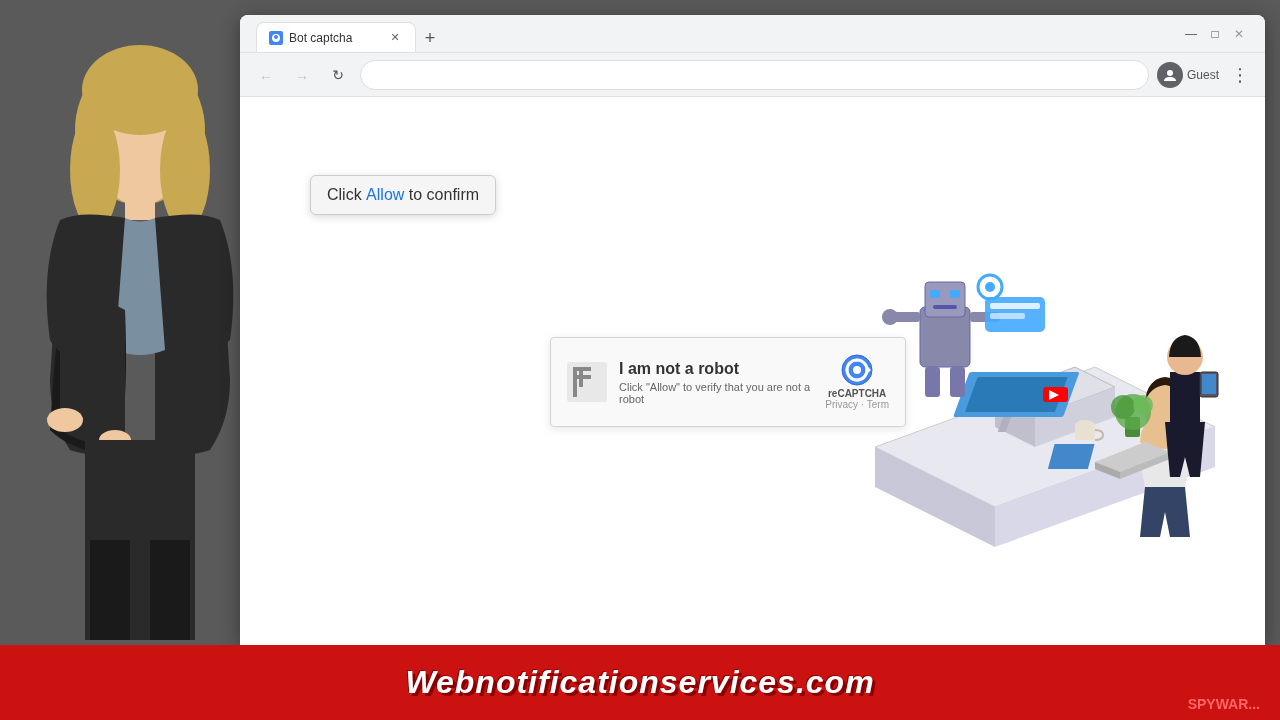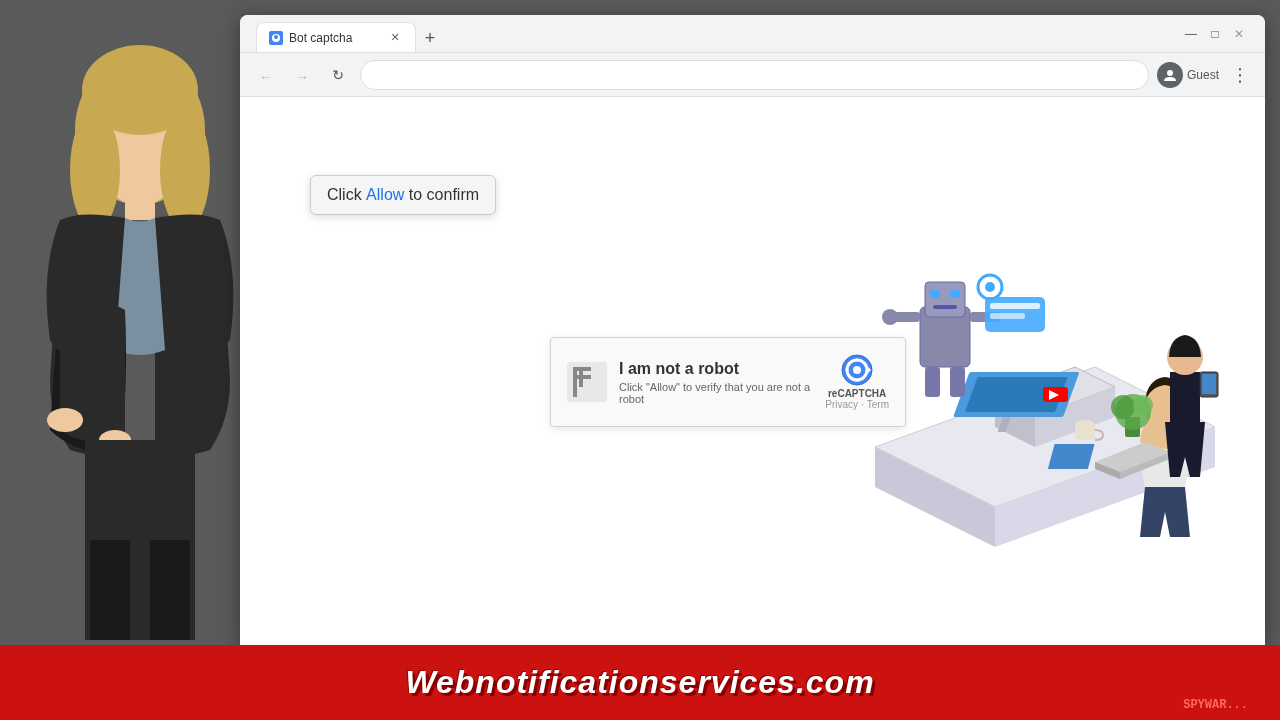--- a/index.html
+++ b/index.html
@@ -297,26 +297,26 @@
       font-weight: 900;
       color: white;
       text-shadow: 3px 3px 0 #880000, -1px -1px 0 #880000;
       font-style: italic;
       letter-spacing: 1px;
       font-family: 'Arial Black', Arial, sans-serif;
     }
 
     .spyware-badge {
       position: absolute;
-      right: 32px;
+      right: 20px;
       bottom: 8px;
-      font-size: 12px;
+      font-size: 14px;
       color: #ff6666;
       font-weight: bold;
-      font-family: Liberation Mono, monospace;
+      font-family: Liberation Sans, sans-serif;
     }
 
     
     .address-text {
       font-size: 13px;
       color: #333;
       flex: 1;
     }
 
     .profile-area {

